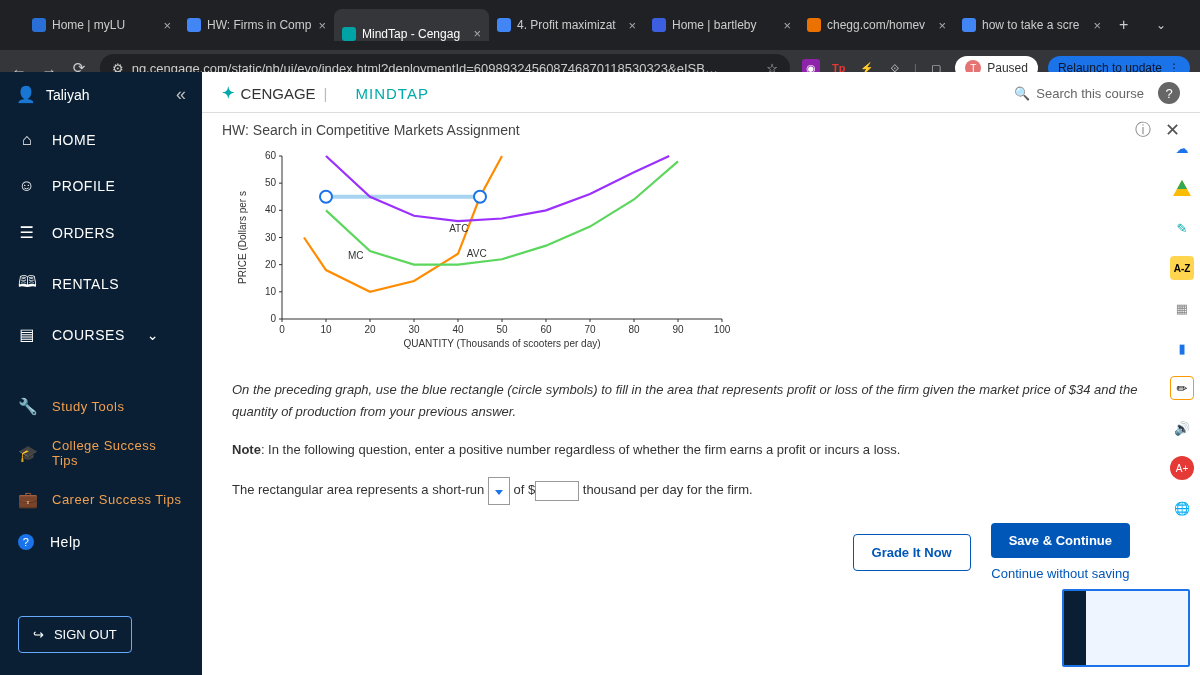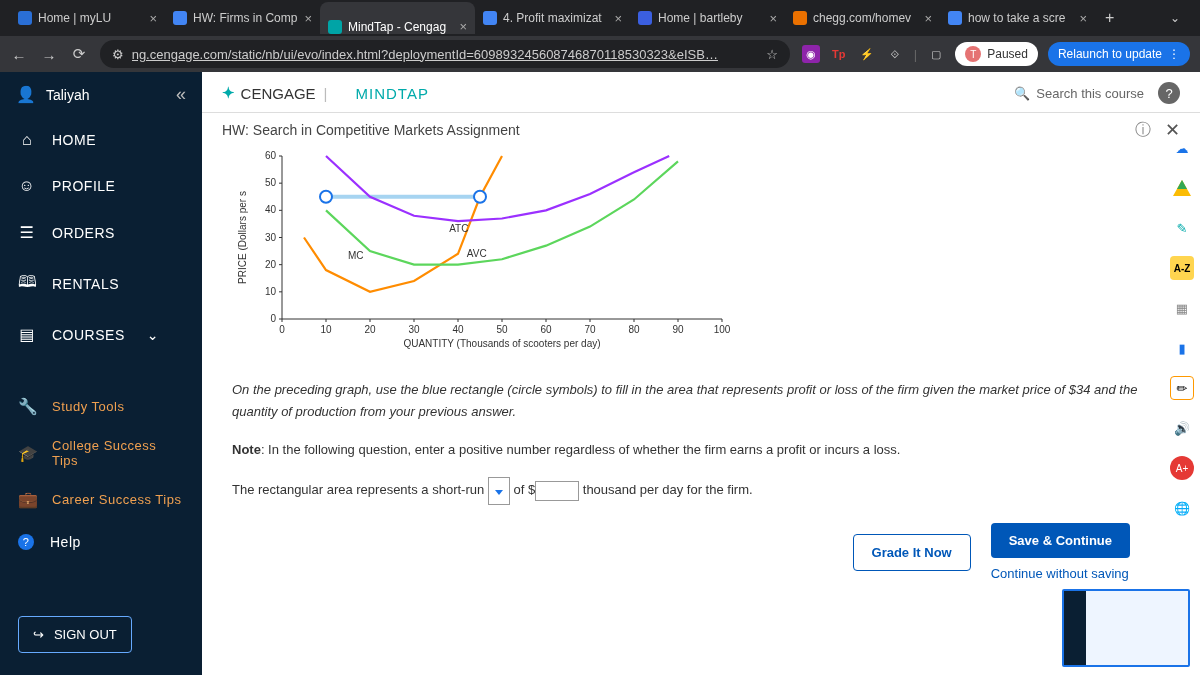--- a/index.html
+++ b/index.html
@@ -1,37 +1,37 @@
 <!DOCTYPE html>
 <html><head>
 <meta charset="utf-8">
 <style>
 * { margin:0; padding:0; box-sizing:border-box; font-family:-apple-system,BlinkMacSystemFont,"Segoe UI",Arial,sans-serif; }
 body { width:1200px; height:675px; overflow:hidden; background:#fff; position:relative; }
 
 
-.tabs { height:36px; background:#202124; display:flex; align-items:center; padding:0 10px; }
+.tabs { height:50px; background:#202124; display:flex; align-items:center; padding:0 24px; }
 .tab { display:flex; align-items:center; padding:0 8px; height:32px; color:#ccc; font-size:12px; max-width:165px; min-width:155px; border-radius:8px 8px 0 0; position:relative; }
 .tab.active { background:#35363a; color:#fff;align-items:flex-end; }
 .tab .fav { width:14px; height:14px; border-radius:3px; margin-right:6px; flex-shrink:0; }
 .tab .ttl { white-space:nowrap; overflow:hidden; text-overflow:ellipsis; flex:1; }
 .tab .x { margin-left:6px; font-size:13px; color:#aaa; cursor:pointer; }
 .newtab { color:#ccc; padding:0 10px; font-size:16px; cursor:pointer; }
 .chev { color:#ccc; padding:0 10px; font-size:12px; }
 
 
 .urlbar { height:36px; background:#35363a; display:flex; align-items:center; padding:0 10px; gap:12px; color:#ccc; }
 .navicon { width:18px; text-align:center; font-size:15px; cursor:pointer; }
 .urlfield { flex:1; display:flex; align-items:center; background:#202124; border-radius:18px; padding:0 12px; height:28px; font-size:13px; color:#ccc; gap:8px; }
 .urltxt { white-space:nowrap; overflow:hidden; text-overflow:ellipsis; flex:1;text-decoration:underline; }
 .rightext { display:flex; align-items:center; gap:10px; font-size:13px; }
 .ext-ico { width:18px; height:18px; border-radius:3px; display:flex; align-items:center; justify-content:center; font-size:11px; }
 .paused { background:#fff; color:#333; border-radius:14px; padding:4px 10px; font-size:12px; display:flex; align-items:center; gap:6px; }
 .paused .dot { width:16px; height:16px; border-radius:50%; background:#e57373; color:#fff; display:flex; align-items:center; justify-content:center; font-size:10px; }
-.relaunch { background:#1a73e8; color:#ffffff; border-radius:14px; padding:5px 10px; font-size:12px; display:flex; align-items:center; gap:6px; }
+.relaunch { background:#1a73e8; color:#0f172a; border-radius:14px; padding:5px 10px; font-size:12px; display:flex; align-items:center; gap:6px; }
 
 
 .app { position:absolute; top:72px; left:0; right:0; bottom:0; display:flex; background:#fff; }
 
 
 .sidebar { width:202px; background:#0a1f33; color:#fff; display:flex; flex-direction:column; }
 .sb-top { display:flex; align-items:center; padding:12px 16px; gap:10px; }
 .sb-user { font-size:14px; flex:1; }
 .collapse { font-size:18px; cursor:pointer; color:#bbb; }
 .sb-item { display:flex; align-items:center; padding:14px 18px; gap:16px; font-size:14px; letter-spacing:0.5px; cursor:pointer; }
@@ -72,21 +72,21 @@
 .ddsmall .dd { display:inline-block; border-left:4px solid transparent; border-right:4px solid transparent; border-top:5px solid #1a73e8; }
 .inp { border:1px solid #999; padding:2px 4px; width:44px; font-size:12px; vertical-align:middle; }
 .note b { font-weight:bold; }
 
 
 .actions { display:flex; gap:20px; align-items:center; justify-content:flex-end; margin-top:18px; padding-right:40px; }
 .btn { padding:10px 18px; border-radius:4px; font-size:13px; cursor:pointer; border:none; }
 .btn.grade { background:#fff; color:#0057b8; border:1px solid #0057b8; font-weight:600; }
 .btn.save { background:#0057b8; color:#fff; font-weight:600; }
 .linkbtn { color:#0057b8; font-size:13px; cursor:pointer; }
-.actions-col { display:flex; flex-direction:column; gap:8px; }
+.actions-col { display:flex; flex-direction:column; align-items:center; gap:8px; }
 
 
 .rail { position:absolute; right:0; top:56px; bottom:0; width:36px; display:flex; flex-direction:column; align-items:center; gap:16px; padding-top:8px; }
 .rail .r { width:24px; height:24px; border-radius:4px; display:flex; align-items:center; justify-content:center; font-size:13px; cursor:pointer; }
 
 
 .thumb { position:absolute; right:10px; bottom:8px; width:128px; height:78px; border:2px solid #1a73e8; background:#eef5ff; border-radius:2px; font-size:6px; overflow:hidden; }
 .thumb .t-sb { position:absolute; left:0; top:0; bottom:0; width:22px; background:#0a1f33; }
 </style>
 </head>

